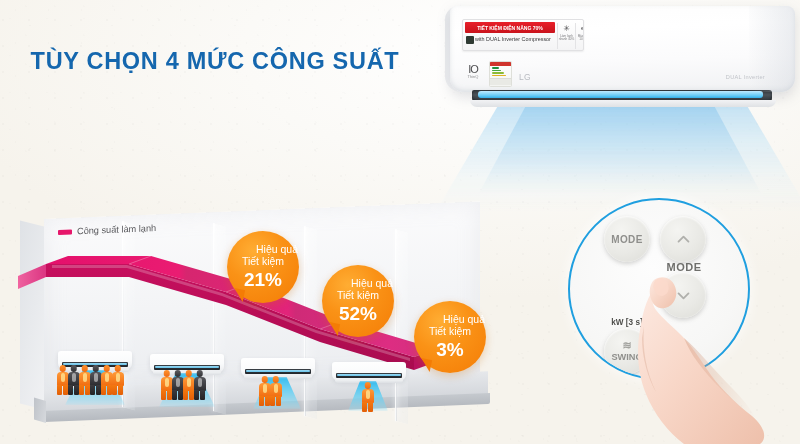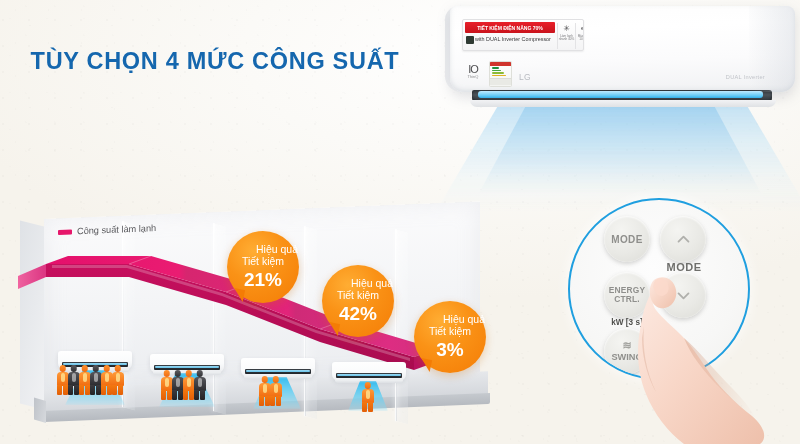--- a/index.html
+++ b/index.html
@@ -578,21 +578,21 @@
     <div class="bubble" style="left:215px; top:18px; width:72px; height:72px;">
       <div class="tail"></div>
       <div class="l1">Hiệu quả</div>
       <div class="l2">Tiết kiệm</div>
       <div class="pct">21%</div>
     </div>
     <div class="bubble" style="left:310px; top:52px; width:72px; height:72px;">
       <div class="tail"></div>
       <div class="l1">Hiệu quả</div>
       <div class="l2">Tiết kiệm</div>
-      <div class="pct">42%</div>
+      <div class="pct">52%</div>
     </div>
     <div class="bubble" style="left:402px; top:88px; width:72px; height:72px;">
       <div class="tail"></div>
       <div class="l1">Hiệu quả</div>
       <div class="l2">Tiết kiệm</div>
       <div class="pct">3%</div>
     </div>
   </div>
 
   <div id="remote-zone">
@@ -601,26 +601,20 @@
       <div class="rbtn" id="btn-mode">MODE</div>
 
       <div class="rbtn" id="btn-up">
         <svg class="chev" viewBox="0 0 24 24" fill="none" stroke="#b0b0ac" stroke-width="2.6" stroke-linecap="round" stroke-linejoin="round">
           <polyline points="5,15 12,8 19,15"></polyline>
         </svg>
       </div>
 
       <div id="lbl-temp">MODE</div>
 
-      <div class="rbtn" id="btn-energy">
-        <span>
-          <span>ENERGY</span><br>
-          <span>CTRL.</span>
-        </span>
-      </div>
 
       <div class="rbtn" id="btn-down">
         <svg class="chev" viewBox="0 0 24 24" fill="none" stroke="#b0b0ac" stroke-width="2.6" stroke-linecap="round" stroke-linejoin="round">
           <polyline points="5,9 12,16 19,9"></polyline>
         </svg>
       </div>
 
       <div id="lbl-kw">kW [3 s]</div>
 
       <div class="rbtn" id="btn-swing">

